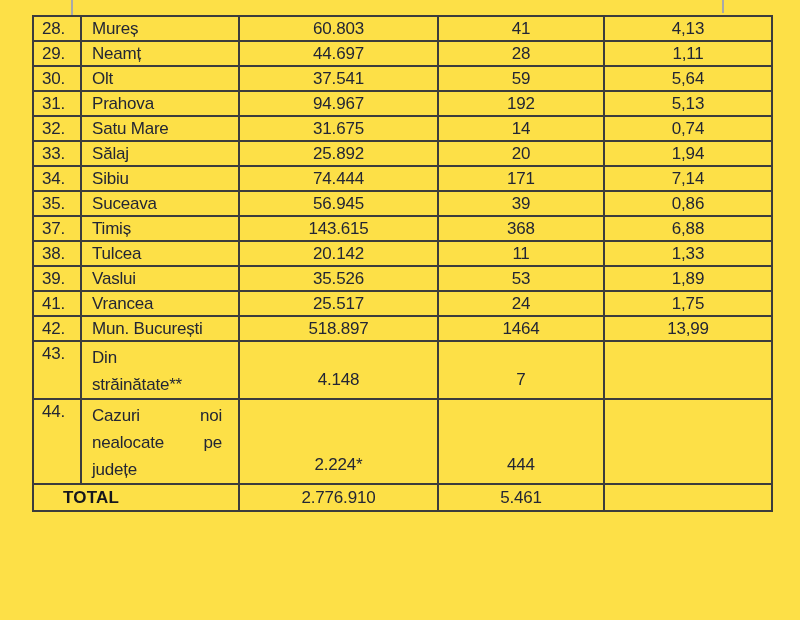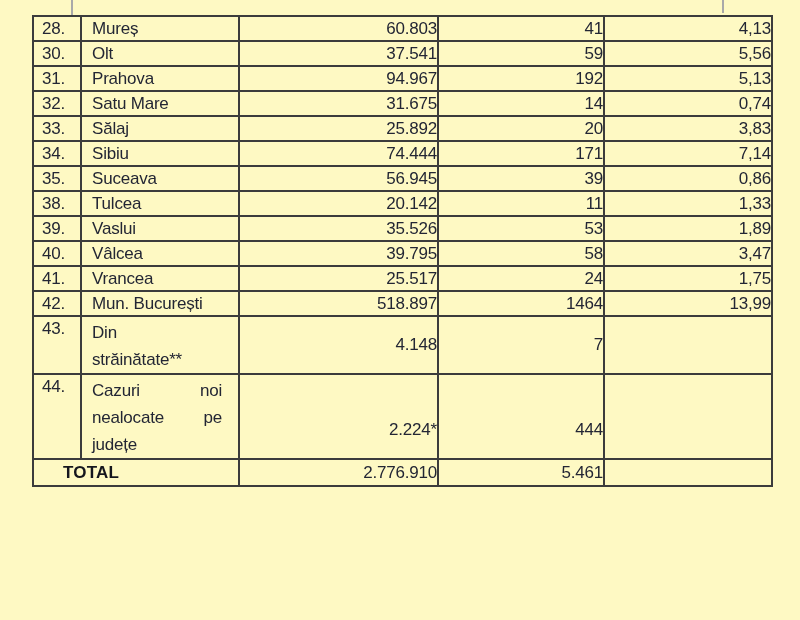--- a/index.html
+++ b/index.html
@@ -4,21 +4,21 @@
 <style>
   html, body {
     margin: 0;
     padding: 0;
     background: #ffffff;
   }
   #canvas {
     position: relative;
     width: 800px;
     height: 620px;
-    background: #fef9c3;
+    background: #fde047;
     overflow: hidden;
     font-family: "Liberation Sans", "DejaVu Sans", sans-serif;
     color: #232634;
   }
   
   .page-break-stub {
     position: absolute;
     top: 0;
     width: 2px;
     background: #a9a9a9;
@@ -50,37 +50,37 @@
   td.c-no {
     text-align: left;
     padding-left: 8px;
   }
   td.c-name {
     text-align: left;
     padding-left: 10px;
     padding-right: 16px;
   }
   td.c-num {
-    text-align: right;
+    text-align: center;
   }
   
   tr.tall td.c-no,
   tr.tall td.c-name {
     vertical-align: top;
     padding-top: 2px;
   }
   tr.tall td.c-name {
     line-height: 27px;
     white-space: pre-line;
     text-align: justify;
     text-align-last: justify;
   }
   tr.tall td.vbottom {
     vertical-align: bottom;
-    padding-bottom: 18px;
+    padding-bottom: 8px;
   }
   
   td.c-total-label {
     font-weight: bold;
     color: #15161d;
     text-align: left;
     padding-left: 29px;
     letter-spacing: 0.2px;
   }
 </style>
@@ -101,81 +101,88 @@
     </colgroup>
     <tbody id="rows-body">
         <tr class="r-normal">
           <td class="c-no">28.</td>
           <td class="c-name">Mureș</td>
           <td class="c-num">60.803</td>
           <td class="c-num">41</td>
           <td class="c-num">4,13</td>
         </tr>
         <tr class="r-normal">
+          <td class="c-no">29.</td>
+          <td class="c-name">Neamț</td>
+          <td class="c-num">44.697</td>
+          <td class="c-num">28</td>
+          <td class="c-num">1,11</td>
+        </tr>
+        <tr class="r-normal">
           <td class="c-no">30.</td>
           <td class="c-name">Olt</td>
           <td class="c-num">37.541</td>
           <td class="c-num">59</td>
-          <td class="c-num">5,56</td>
+          <td class="c-num">5,64</td>
         </tr>
         <tr class="r-normal">
           <td class="c-no">31.</td>
           <td class="c-name">Prahova</td>
           <td class="c-num">94.967</td>
           <td class="c-num">192</td>
           <td class="c-num">5,13</td>
         </tr>
         <tr class="r-normal">
           <td class="c-no">32.</td>
           <td class="c-name">Satu Mare</td>
           <td class="c-num">31.675</td>
           <td class="c-num">14</td>
           <td class="c-num">0,74</td>
         </tr>
         <tr class="r-normal">
           <td class="c-no">33.</td>
           <td class="c-name">Sălaj</td>
           <td class="c-num">25.892</td>
           <td class="c-num">20</td>
-          <td class="c-num">3,83</td>
+          <td class="c-num">1,94</td>
         </tr>
         <tr class="r-normal">
           <td class="c-no">34.</td>
           <td class="c-name">Sibiu</td>
           <td class="c-num">74.444</td>
           <td class="c-num">171</td>
           <td class="c-num">7,14</td>
         </tr>
         <tr class="r-normal">
           <td class="c-no">35.</td>
           <td class="c-name">Suceava</td>
           <td class="c-num">56.945</td>
           <td class="c-num">39</td>
           <td class="c-num">0,86</td>
         </tr>
         <tr class="r-normal">
+          <td class="c-no">37.</td>
+          <td class="c-name">Timiș</td>
+          <td class="c-num">143.615</td>
+          <td class="c-num">368</td>
+          <td class="c-num">6,88</td>
+        </tr>
+        <tr class="r-normal">
           <td class="c-no">38.</td>
           <td class="c-name">Tulcea</td>
           <td class="c-num">20.142</td>
           <td class="c-num">11</td>
           <td class="c-num">1,33</td>
         </tr>
         <tr class="r-normal">
           <td class="c-no">39.</td>
           <td class="c-name">Vaslui</td>
           <td class="c-num">35.526</td>
           <td class="c-num">53</td>
           <td class="c-num">1,89</td>
-        </tr>
-        <tr class="r-normal">
-          <td class="c-no">40.</td>
-          <td class="c-name">Vâlcea</td>
-          <td class="c-num">39.795</td>
-          <td class="c-num">58</td>
-          <td class="c-num">3,47</td>
         </tr>
         <tr class="r-normal">
           <td class="c-no">41.</td>
           <td class="c-name">Vrancea</td>
           <td class="c-num">25.517</td>
           <td class="c-num">24</td>
           <td class="c-num">1,75</td>
         </tr>
         <tr class="r-normal">
           <td class="c-no">42.</td>

